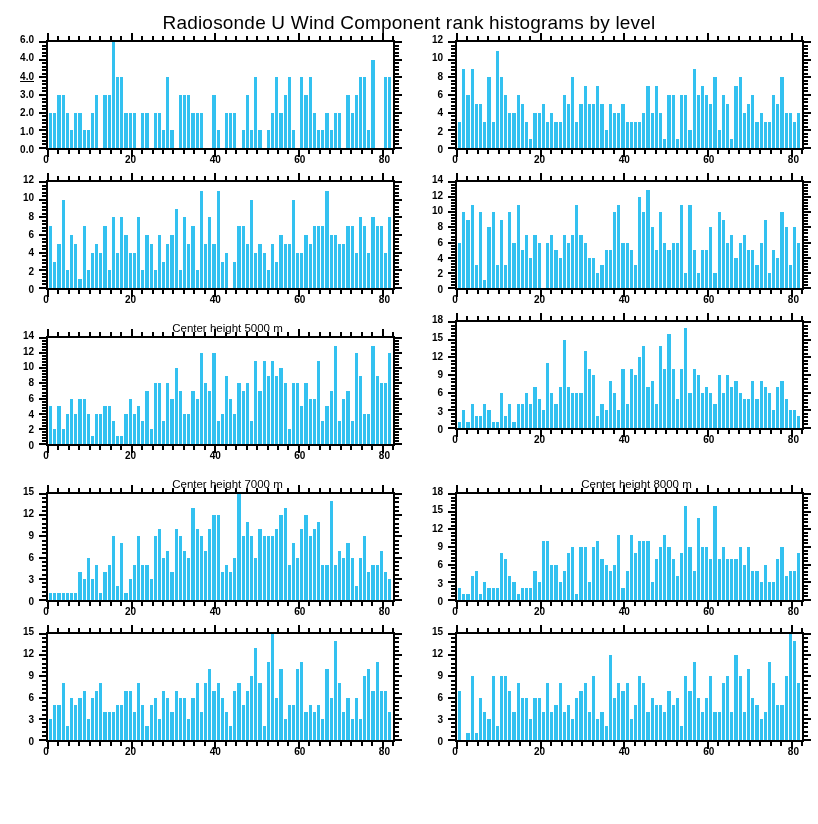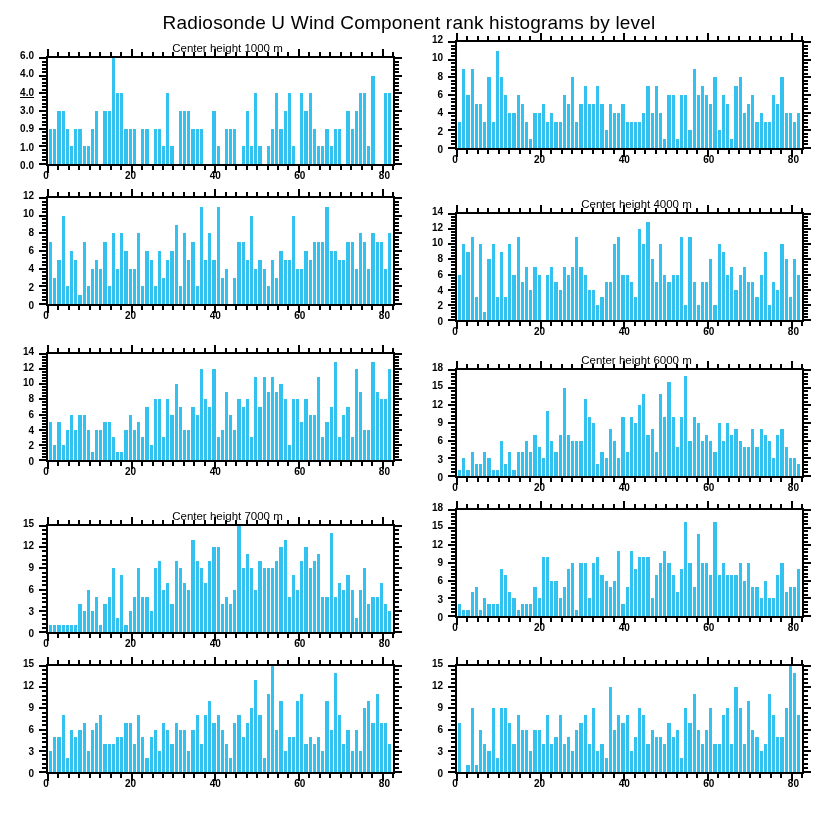--- a/index.html
+++ b/index.html
@@ -88,26 +88,25 @@
     font-weight:700;
     white-space:nowrap;
   }
 </style>
 </head>
 <body>
 
 <div class="page-title">Radiosonde U Wind Component rank histograms by level</div>
 <div class="charts-grid">
     <div class="subplot">
-      <div class="sp-title">Center height 1000 m</div>
       <div class="sp-row">
         <div class="y-gutter">
           <div class="ylab" style="top: 100%;">0.0</div>
           <div class="ylab" style="top: 83.3333%;">1.0</div>
-          <div class="ylab" style="top: 66.6667%;">0.9</div>
+          <div class="ylab" style="top: 66.6667%;">2.0</div>
           <div class="ylab" style="top: 50%;">3.0</div>
           <div class="ylab" style="top: 33.3333%; text-decoration: underline;">4.0</div>
           <div class="ylab" style="top: 16.6667%;">4.0</div>
           <div class="ylab" style="top: 0%;">6.0</div>
         </div>
         <div class="plot-area">
           <div class="bars">
             <div class="bar" style="height: 33.3333%; background: rgb(51, 193, 240);"></div>
             <div class="bar" style="height: 33.3333%; background: rgb(51, 193, 240);"></div>
             <div class="bar" style="height: 50%; background: rgb(51, 193, 240);"></div>
@@ -797,21 +796,20 @@
       </div>
       <div class="xlabels">
         <div class="xlab" style="left: 0%;">0</div>
         <div class="xlab" style="left: 24.2424%;">20</div>
         <div class="xlab" style="left: 48.4848%;">40</div>
         <div class="xlab" style="left: 72.7273%;">60</div>
         <div class="xlab" style="left: 96.9697%;">80</div>
       </div>
     </div>
     <div class="subplot">
-      <div class="sp-title">Center height 4000 m</div>
       <div class="sp-row">
         <div class="y-gutter">
           <div class="ylab" style="top: 100%;">0</div>
           <div class="ylab" style="top: 85.7143%;">2</div>
           <div class="ylab" style="top: 71.4286%;">4</div>
           <div class="ylab" style="top: 57.1429%;">6</div>
           <div class="ylab" style="top: 42.8571%;">8</div>
           <div class="ylab" style="top: 28.5714%;">10</div>
           <div class="ylab" style="top: 14.2857%;">12</div>
           <div class="ylab" style="top: 0%;">14</div>
@@ -1045,20 +1043,21 @@
       </div>
       <div class="xlabels">
         <div class="xlab" style="left: 0%;">0</div>
         <div class="xlab" style="left: 24.2424%;">20</div>
         <div class="xlab" style="left: 48.4848%;">40</div>
         <div class="xlab" style="left: 72.7273%;">60</div>
         <div class="xlab" style="left: 96.9697%;">80</div>
       </div>
     </div>
     <div class="subplot">
+      <div class="sp-title">Center height 5000 m</div>
       <div class="sp-row">
         <div class="y-gutter">
           <div class="ylab" style="top: 100%;">0</div>
           <div class="ylab" style="top: 85.7143%;">2</div>
           <div class="ylab" style="top: 71.4286%;">4</div>
           <div class="ylab" style="top: 57.1429%;">6</div>
           <div class="ylab" style="top: 42.8571%;">8</div>
           <div class="ylab" style="top: 28.5714%;">10</div>
           <div class="ylab" style="top: 14.2857%;">12</div>
           <div class="ylab" style="top: 0%;">14</div>
@@ -1292,21 +1291,20 @@
       </div>
       <div class="xlabels">
         <div class="xlab" style="left: 0%;">0</div>
         <div class="xlab" style="left: 24.2424%;">20</div>
         <div class="xlab" style="left: 48.4848%;">40</div>
         <div class="xlab" style="left: 72.7273%;">60</div>
         <div class="xlab" style="left: 96.9697%;">80</div>
       </div>
     </div>
     <div class="subplot">
-      <div class="sp-title">Center height 6000 m</div>
       <div class="sp-row">
         <div class="y-gutter">
           <div class="ylab" style="top: 100%;">0</div>
           <div class="ylab" style="top: 83.3333%;">3</div>
           <div class="ylab" style="top: 66.6667%;">6</div>
           <div class="ylab" style="top: 50%;">9</div>
           <div class="ylab" style="top: 33.3333%;">12</div>
           <div class="ylab" style="top: 16.6667%;">15</div>
           <div class="ylab" style="top: 0%;">18</div>
         </div>
@@ -1755,20 +1753,21 @@
       </div>
       <div class="xlabels">
         <div class="xlab" style="left: 0%;">0</div>
         <div class="xlab" style="left: 24.2424%;">20</div>
         <div class="xlab" style="left: 48.4848%;">40</div>
         <div class="xlab" style="left: 72.7273%;">60</div>
         <div class="xlab" style="left: 96.9697%;">80</div>
       </div>
     </div>
     <div class="subplot">
+      <div class="sp-title">Center height 8000 m</div>
       <div class="sp-row">
         <div class="y-gutter">
           <div class="ylab" style="top: 100%;">0</div>
           <div class="ylab" style="top: 83.3333%;">3</div>
           <div class="ylab" style="top: 66.6667%;">6</div>
           <div class="ylab" style="top: 50%;">9</div>
           <div class="ylab" style="top: 33.3333%;">12</div>
           <div class="ylab" style="top: 16.6667%;">15</div>
           <div class="ylab" style="top: 0%;">18</div>
         </div>

